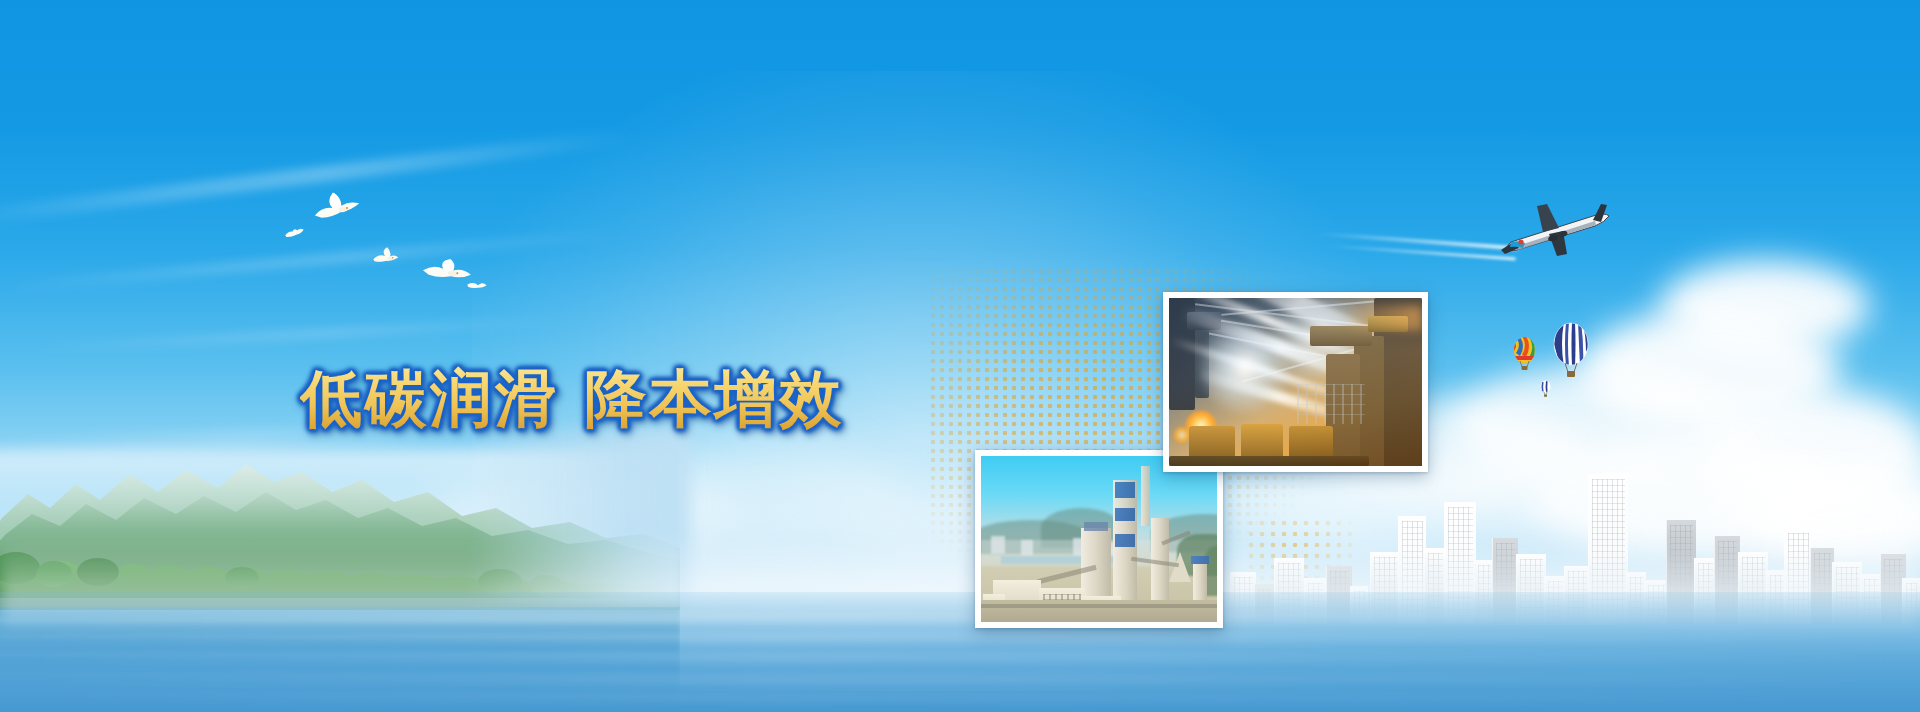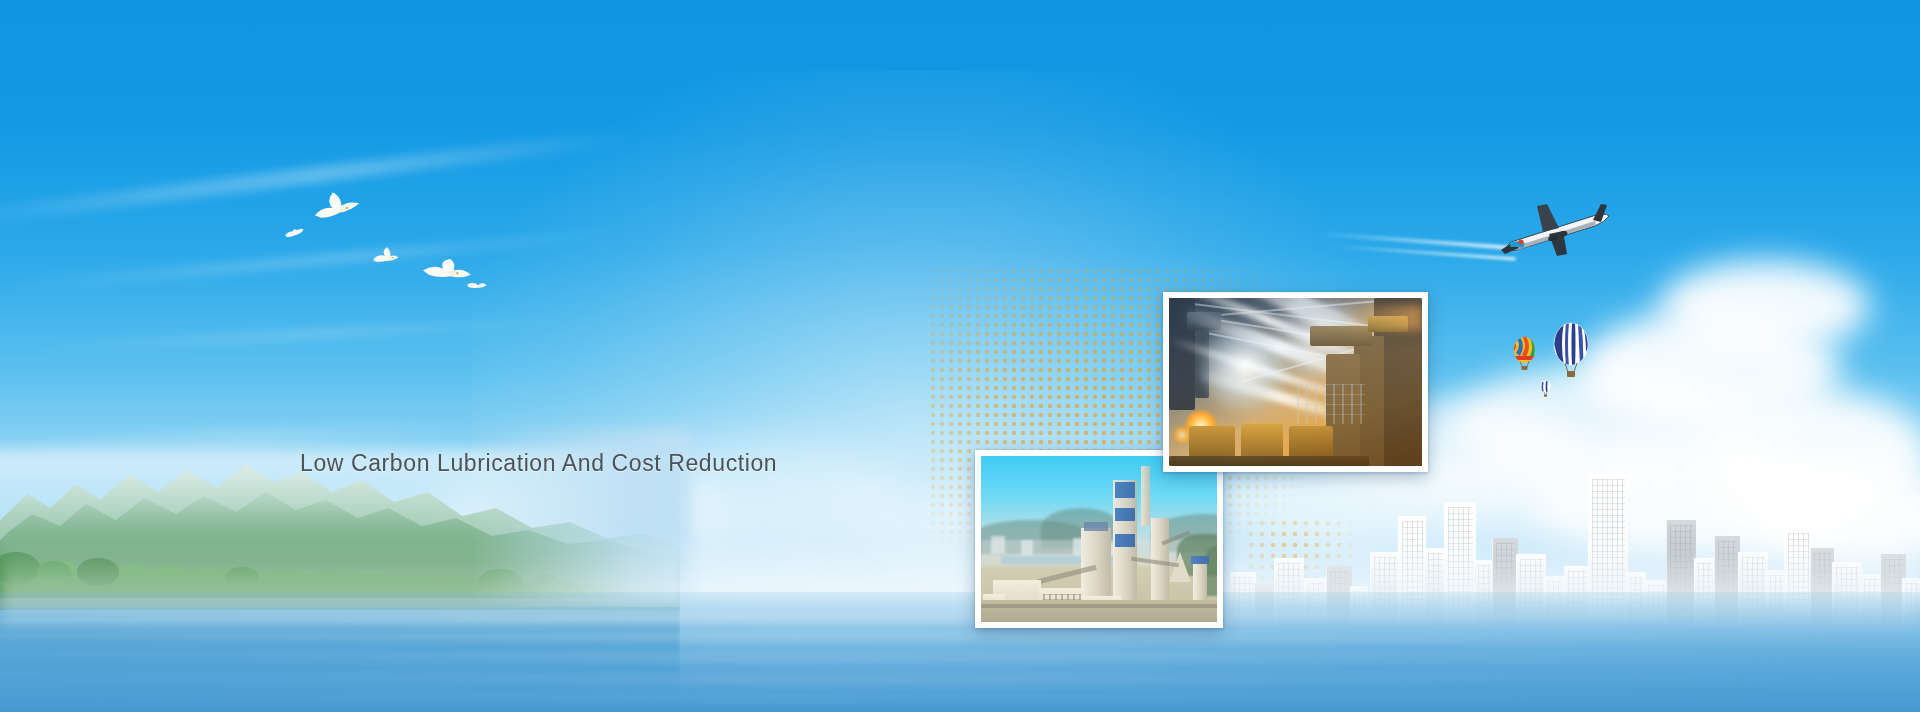--- a/index.html
+++ b/index.html
@@ -588,15 +588,15 @@
            background-image:linear-gradient(to right, rgba(180,200,220,.45) 2px, transparent 2px),
                             linear-gradient(to bottom, rgba(180,200,220,.35) 1px, transparent 1px);
            background-size:9px 10px;opacity:.8;"></div>
 
       <div style="position:absolute;inset:0;
            background:linear-gradient(160deg, rgba(40,60,85,.25) 0%, rgba(255,255,255,.12) 35%,
                       rgba(255,190,90,.22) 72%, rgba(210,120,30,.30) 100%);"></div>
     </div>
   </div>
 
-  <div id="subheadline">Low Carbon Lubrication And Cost Reduction</div>
+  <div id="headline">低碳润滑  降本增效</div>
 
 </div>
 
 </body></html>

